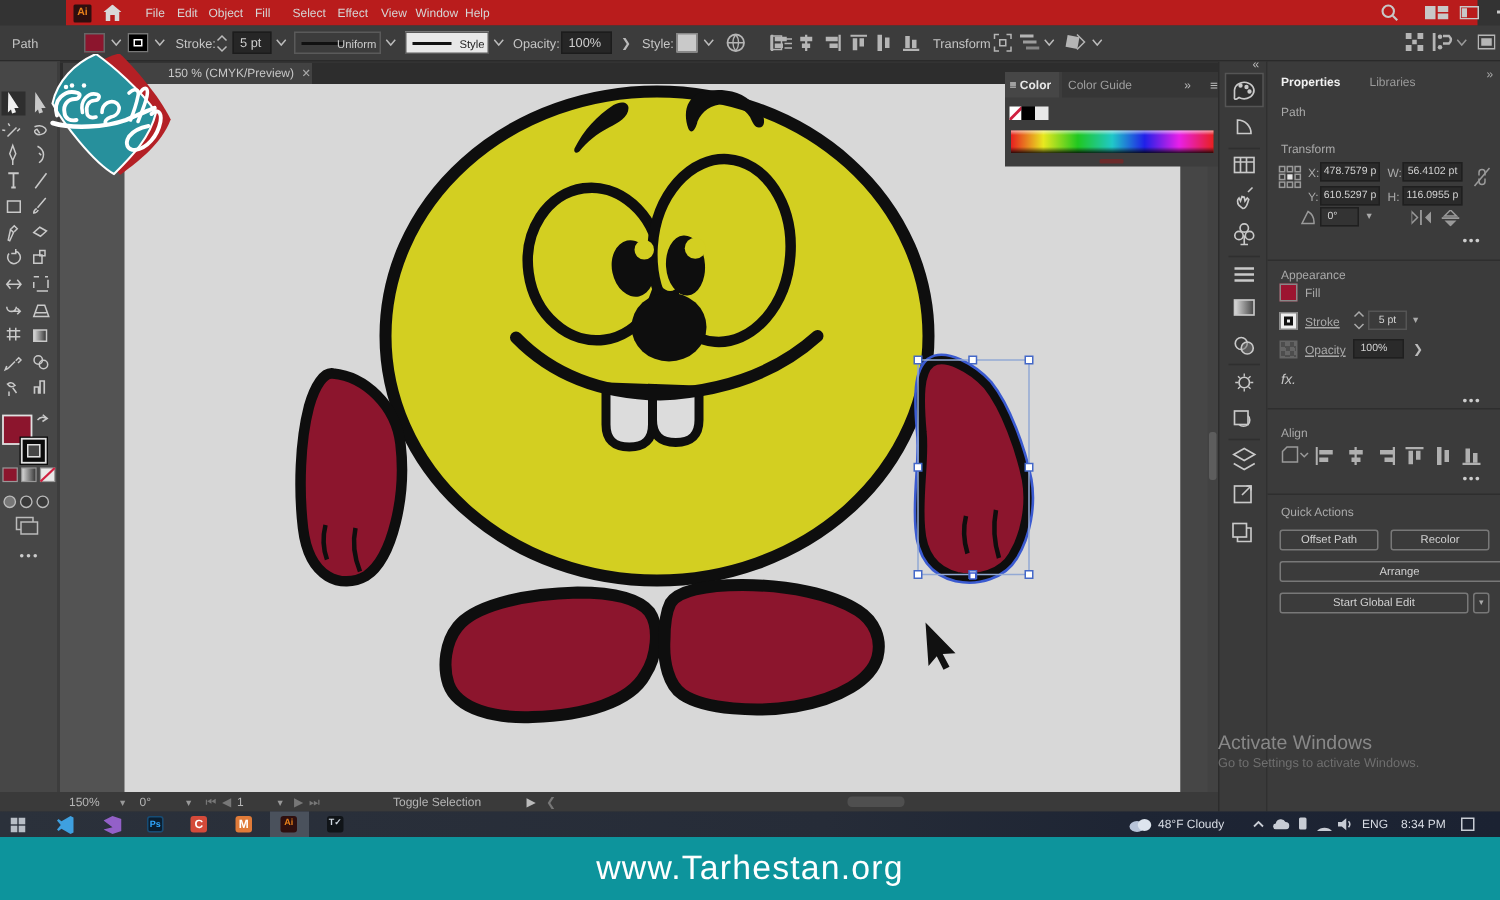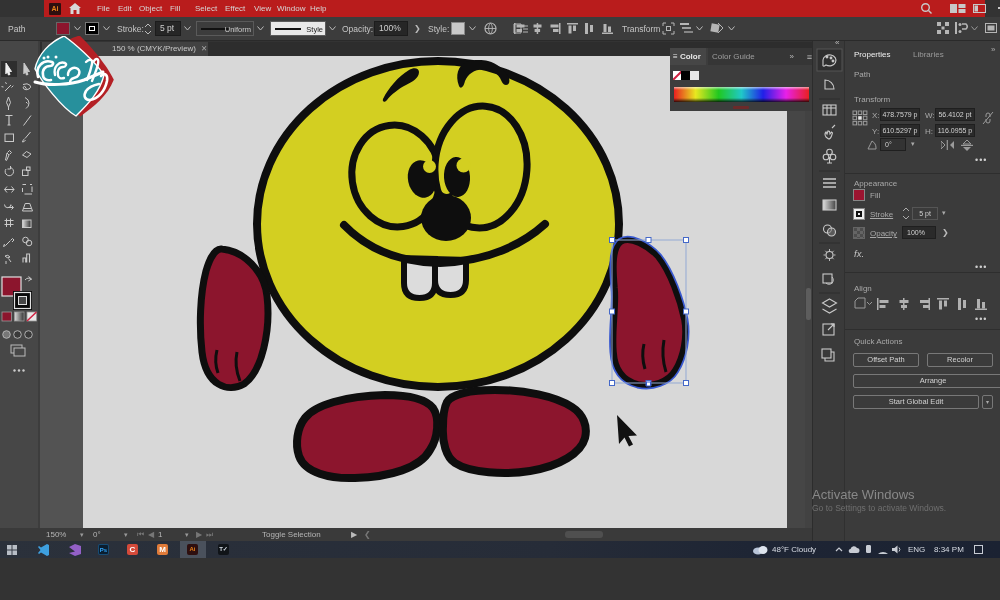--- a/index.html
+++ b/index.html
@@ -475,21 +475,21 @@
       <defs>
           <linearGradient id="dg" x1="0" x2="1">
             <stop offset="0" stop-color="#ddd"></stop>
             <stop offset="1" stop-color="#444"></stop>
           </linearGradient>
         </defs>
     </svg>
   </div>
 
   <div id="props" class="abs">
-    <div class="abs" style="left:9px;top:9px;color:#f0f0f0;font-size:8px;font-weight:normal;">Properties</div>
+    <div class="abs" style="left:9px;top:9px;color:#f0f0f0;font-size:8px;font-weight:bold;">Properties</div>
     <div class="abs" style="left:68px;top:9px;color:#9a9a9a;font-size:8px;">Libraries</div>
     <div class="sec-label" style="top:29px;">Path</div>
     <div class="abs" style="left:146px;top:4px;color:#aaa;font-size:8px;">»</div>
     <div class="sec-label" style="top:54px;">Transform</div>
 
     <svg class="abs" style="left:7px;top:69px;" width="16" height="16" viewBox="0 0 16 16">
       <g fill="none" stroke="#9a9a9a">
           <rect x="1" y="1" width="3.5" height="3.5"></rect>
           <rect x="6.2" y="1" width="3.5" height="3.5"></rect>
           <rect x="11.4" y="1" width="3.5" height="3.5"></rect>
@@ -644,20 +644,23 @@
       </svg>
     <svg class="abs" style="left:892px;top:4px;" width="10" height="9" viewBox="0 0 10 9">
         <path d="M0,3 L2.5,3 L5.5,0.5 L5.5,8.5 L2.5,6 L0,6 Z" fill="#c8ccd4"></path>
         <path d="M7,2.5 A3,3 0 0 1 7,6.5" fill="none" stroke="#c8ccd4"></path>
       </svg>
     <div class="abs" style="left:908px;top:4px;color:#d8dce4;font-size:8px;">ENG</div>
     <div class="abs" style="left:934px;top:4px;color:#d8dce4;font-size:8px;">8:34 PM</div>
     <div class="abs" style="left:974px;top:4px;width:9px;height:9px;border:1px solid #c8ccd4;"></div>
   </div>
 
+  <div id="footer" class="abs">
+      <div>www.Tarhestan.org</div>
+    </div>
 
   <svg class="abs" style="left:28px;top:36px;" width="100" height="84" viewBox="0 0 100 84">
     <path d="M36,0 C46,7 66,24 76,39 C72,56 60,68 48,80 C34,72 14,46 7,33 C10,18 22,6 36,0 Z" fill="#b42025" transform="translate(10,0) rotate(8 42 40)"></path>
     <path d="M36,0 C46,7 66,24 76,39 C72,56 60,68 48,80 C34,72 14,46 7,33 C10,18 22,6 36,0 Z" fill="#27909c" stroke="#fff" stroke-width="1.4"></path>
     <g stroke="#ffffff" fill="none" stroke-linecap="round" stroke-linejoin="round">
       <path d="M10,41 C7,31 15,23 24,26 C26,27 25,30 22,30 C17,30 14,34 15,39 C15,43 19,45 23,44" stroke-width="2.6"></path>
       <circle cx="16" cy="22" r="1.5" fill="#fff" stroke="none"></circle>
       <circle cx="20" cy="21" r="1.5" fill="#fff" stroke="none"></circle>
       <circle cx="28" cy="21" r="1.5" fill="#fff" stroke="none"></circle>
       <path d="M27,39 C25,31 31,25 37,27 C39,28 38,31 35,31 C31,31 29,35 30,39 C30,42 33,43 36,42" stroke-width="2.4"></path>

